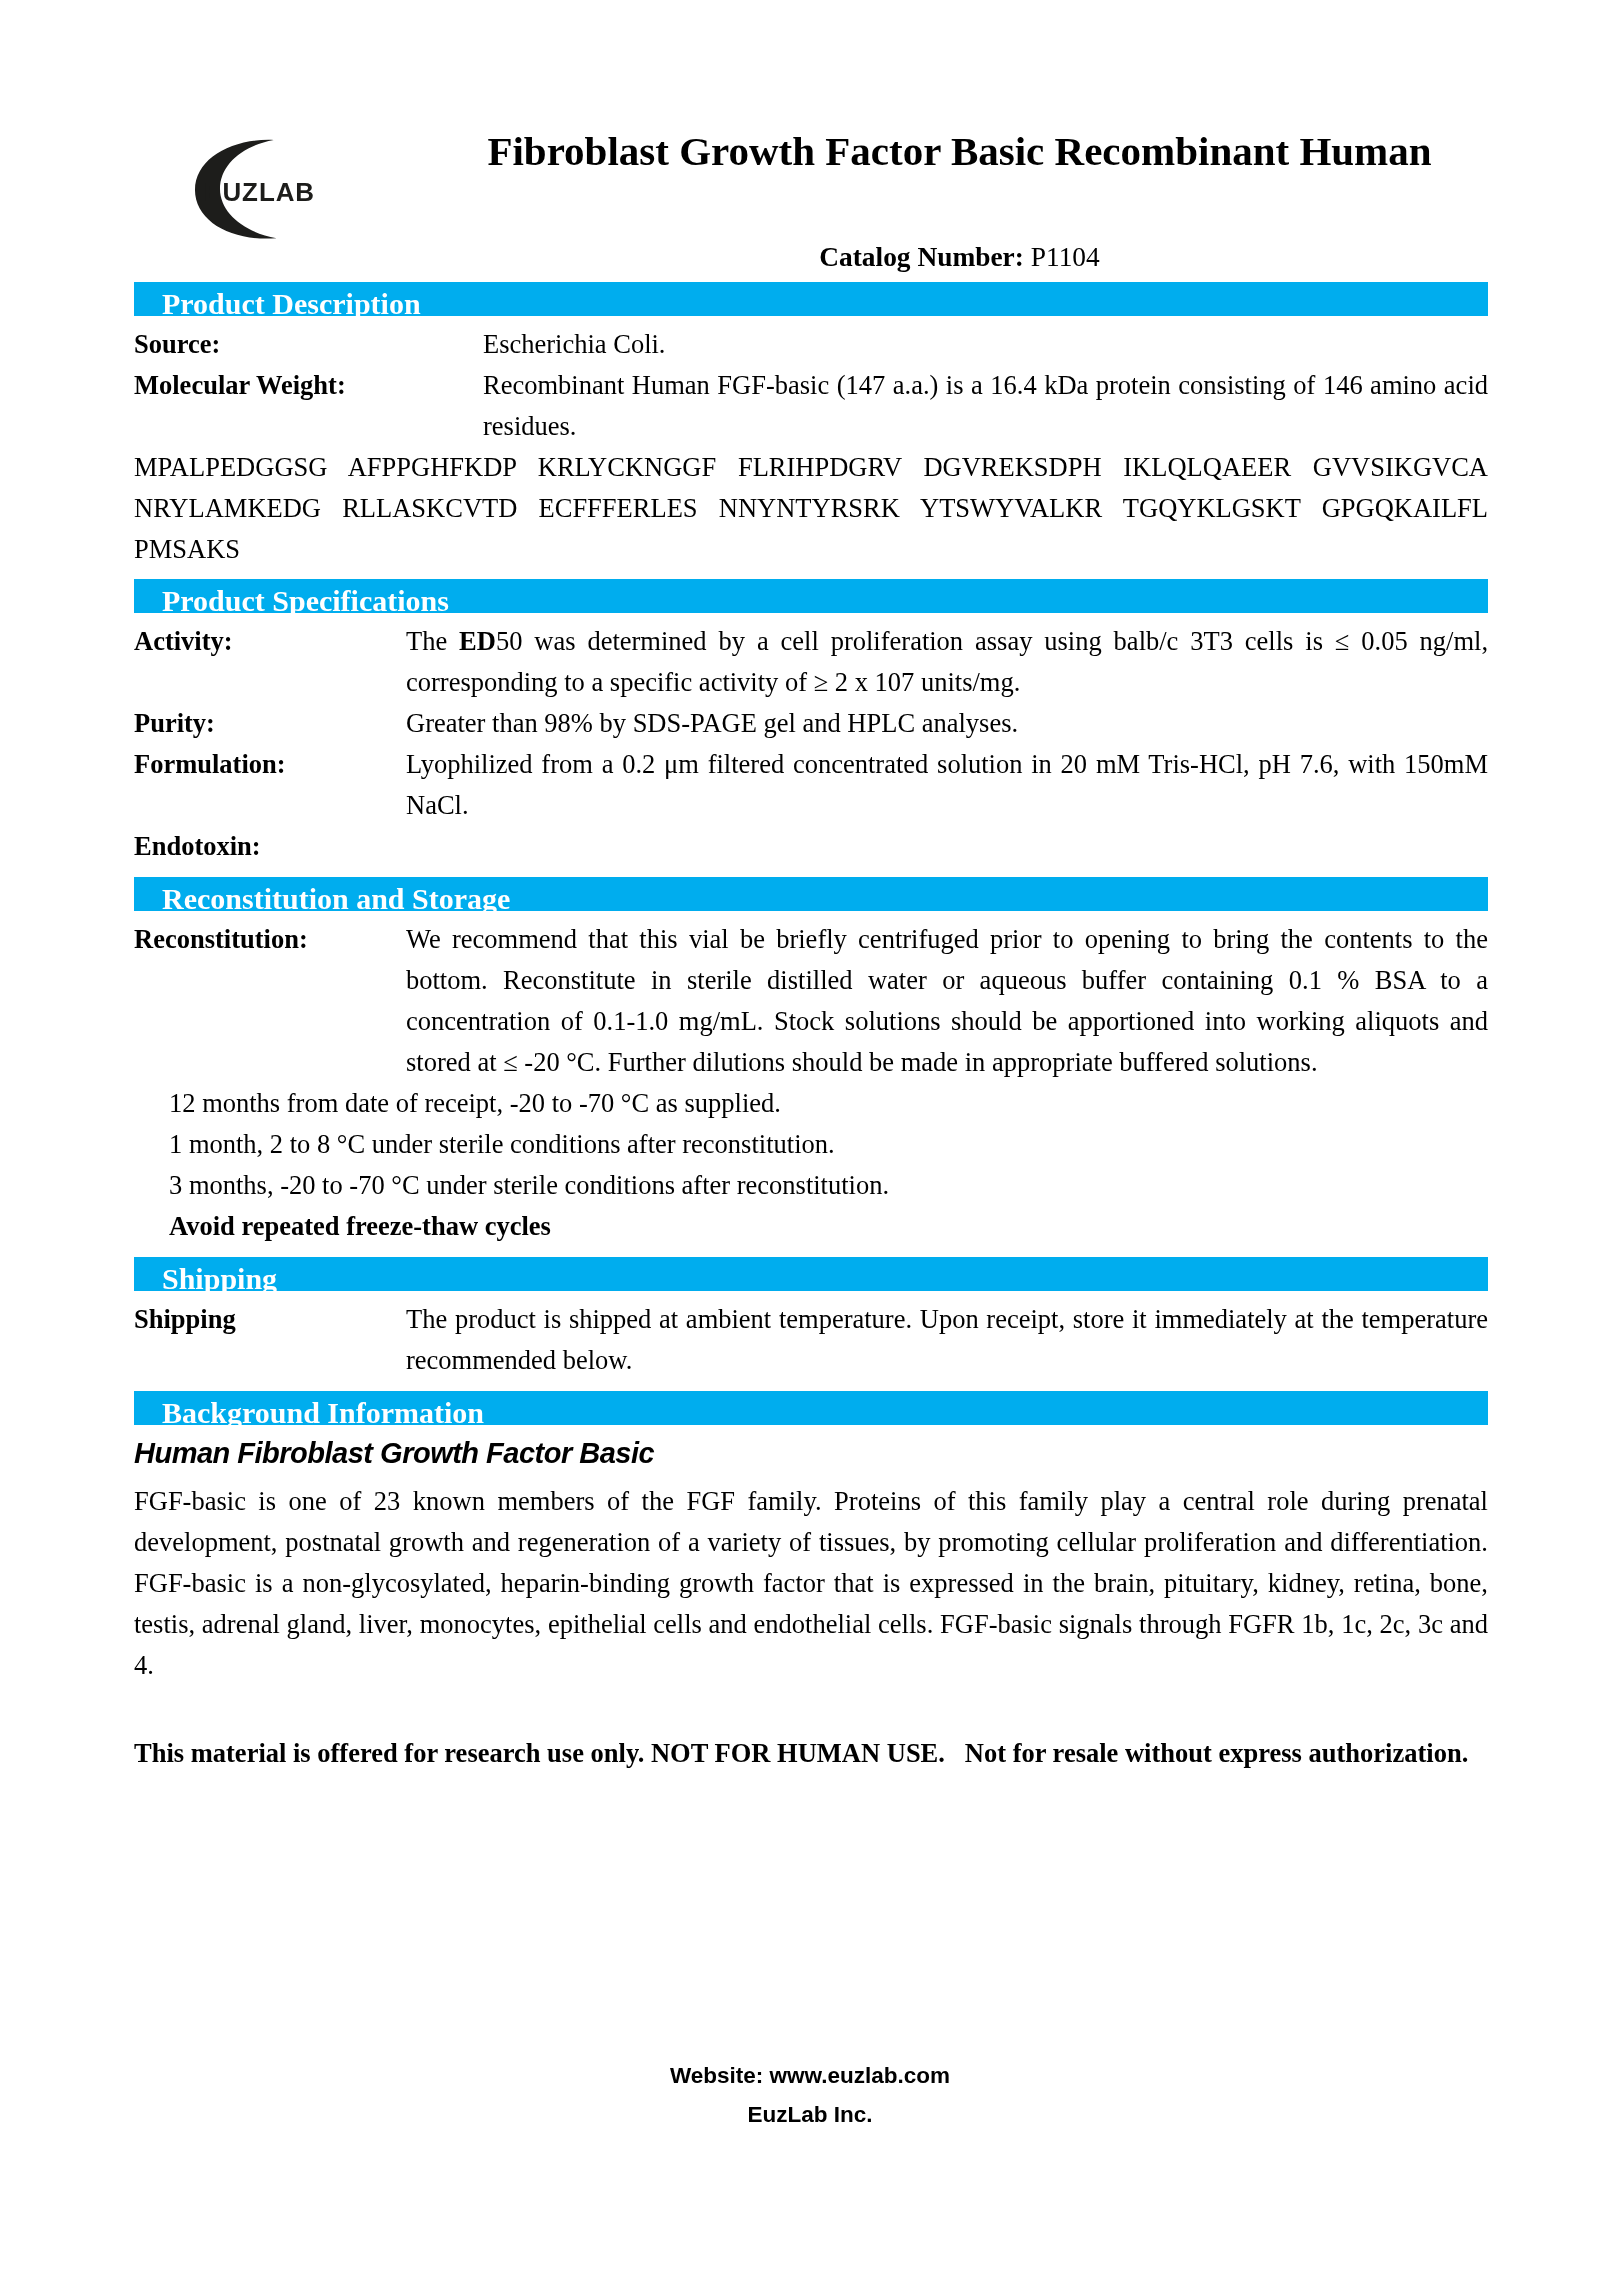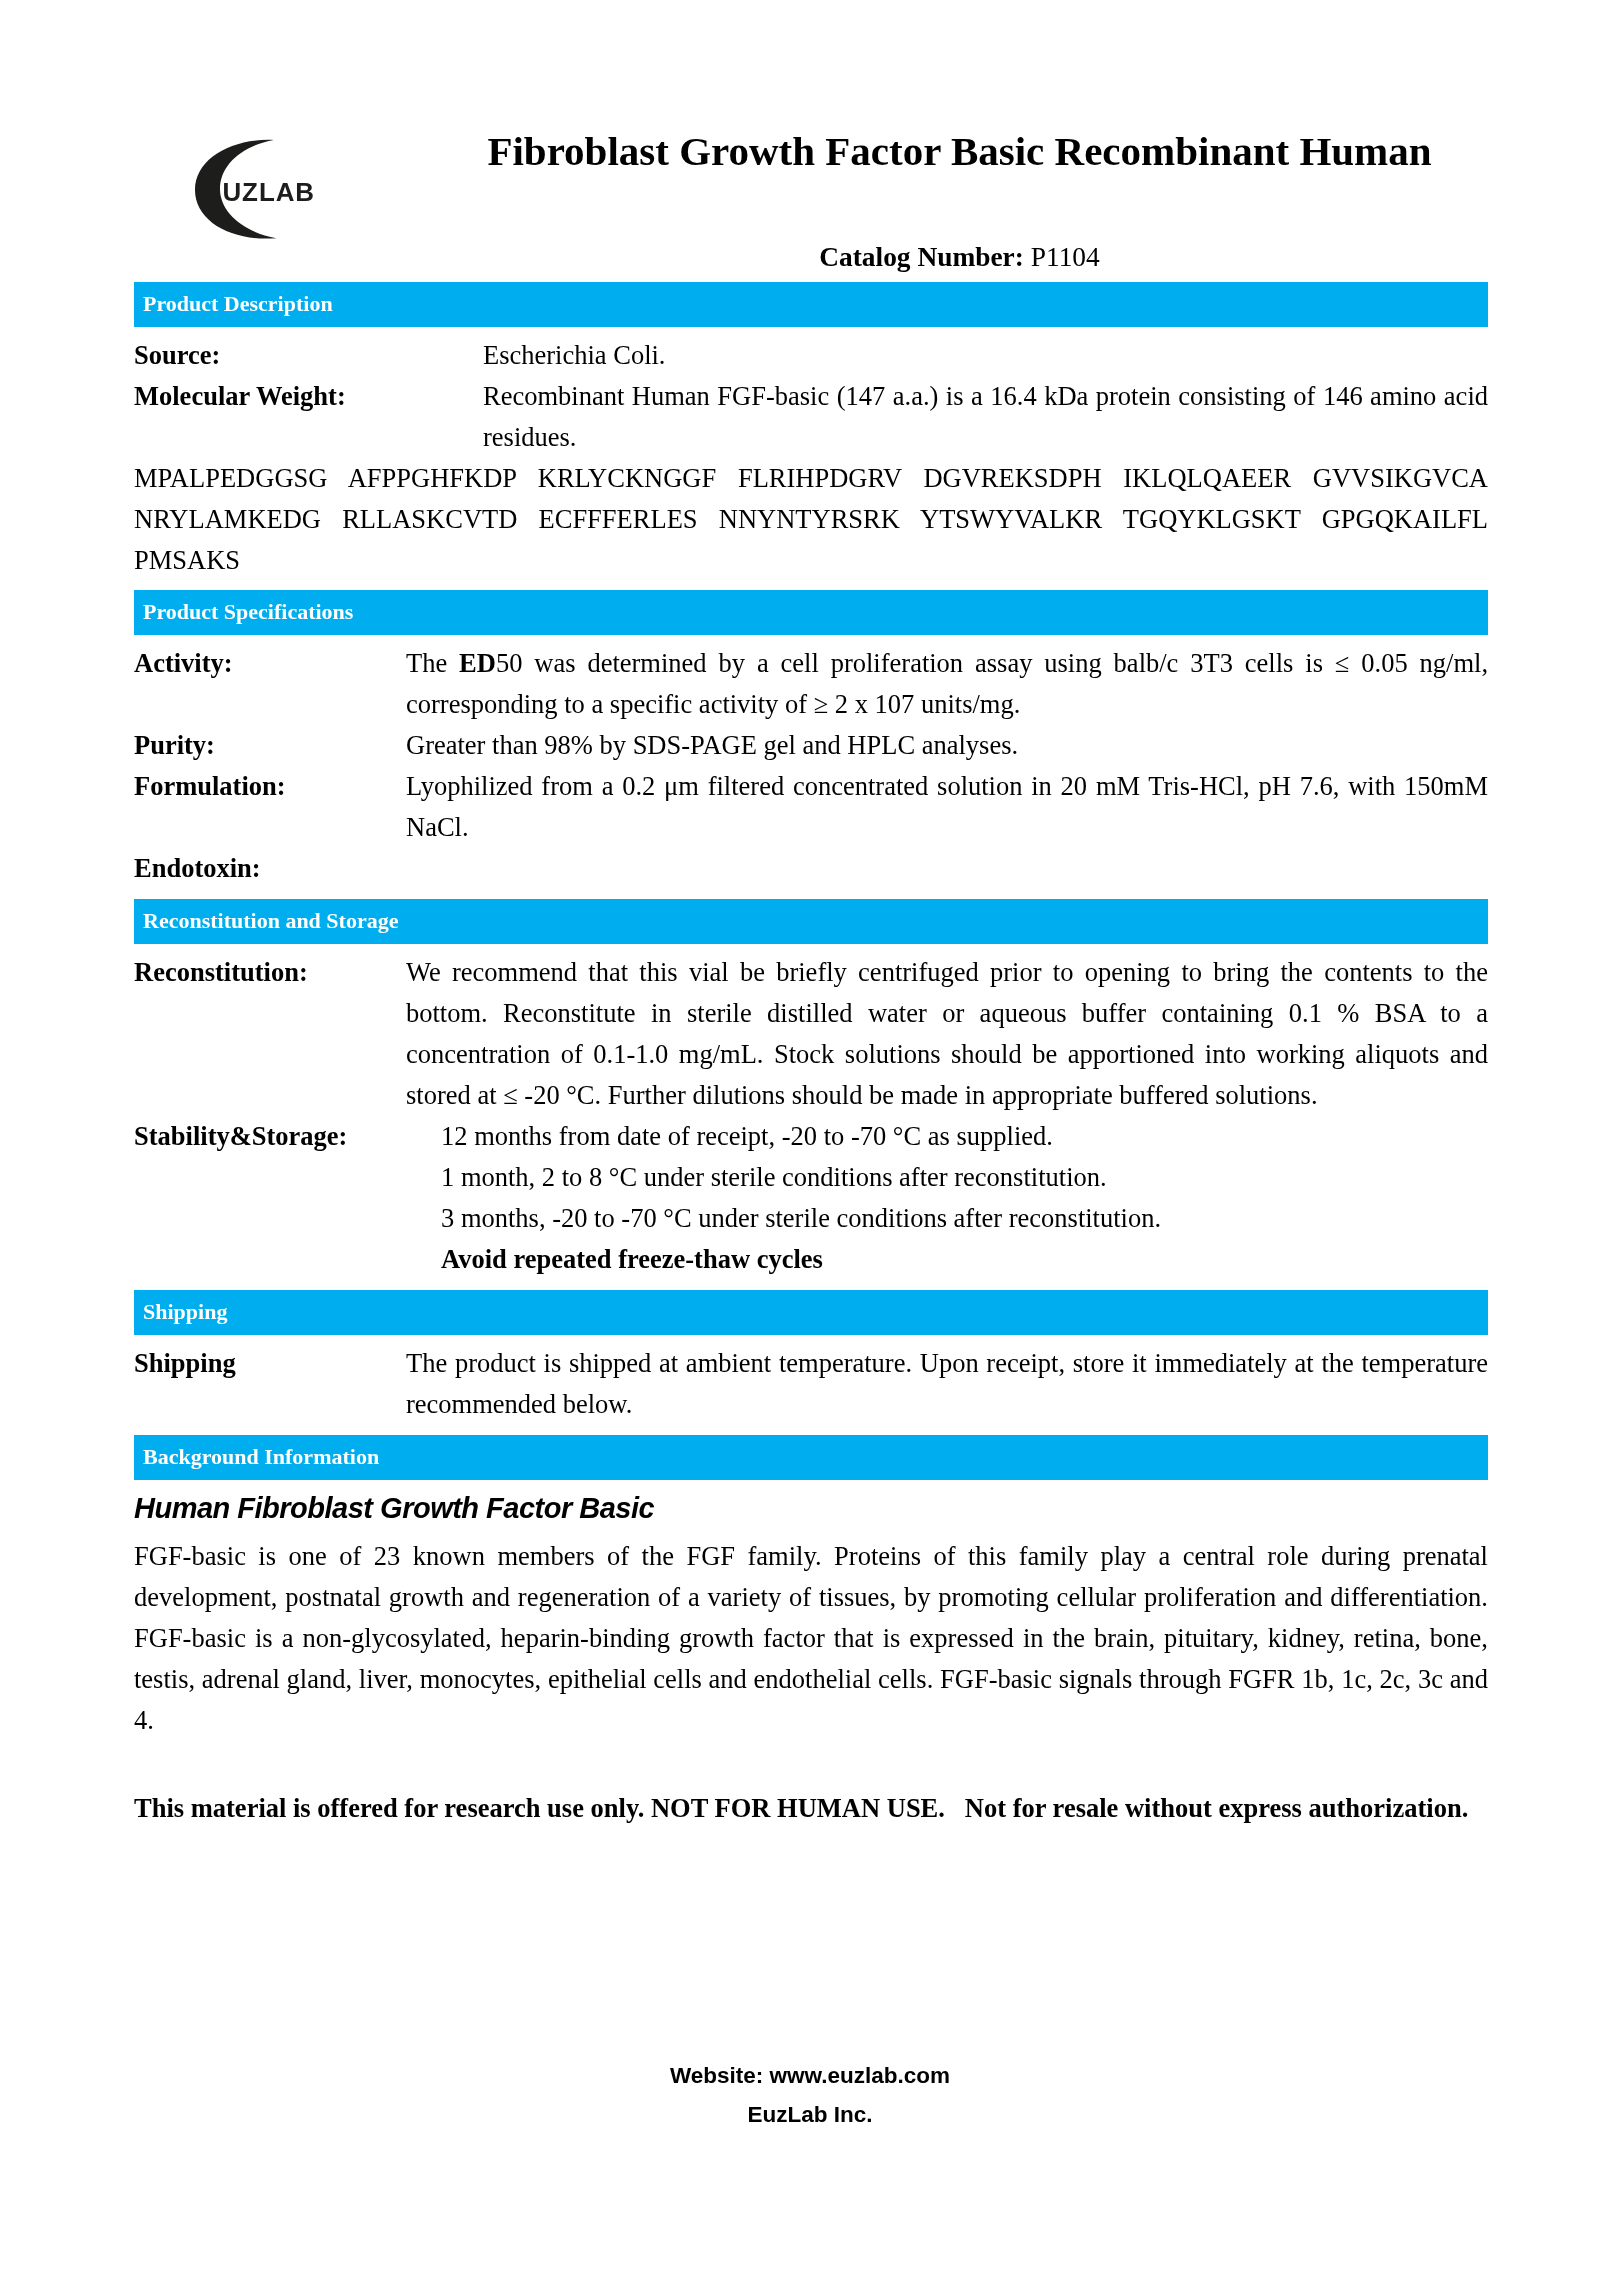--- a/index.html
+++ b/index.html
@@ -24,23 +24,23 @@
     font-family:"Liberation Sans", sans-serif;
     font-weight:bold; font-size:28px; letter-spacing:1px; fill:#1d1d1b;
   }
   .title-block { position:absolute; left:431px; top:127px; width:1057px; text-align:center; }
   .doc-title { font-size:41px; font-weight:bold; line-height:49px; }
   .catalog-line { margin-top:61px; font-size:27.4px; }
   .catalog-label { font-weight:bold; }
 
   
   .section-bar {
-    height:45px; background:#00ADEE; color:#ffffff;
-    font-weight:bold; font-size:22px; line-height:44px;
-    padding-left:9px; margin:7.8px 0 5.9px 0;
+    height:34px; background:#00ADEE; color:#ffffff;
+    font-weight:bold; font-size:30px; line-height:44px;
+    padding-left:28px; margin:7.8px 0 5.9px 0;
   }
 
   
   .rows { padding:2px 0; }
   .row { display:flex; }
   .row .label { font-weight:bold; flex-shrink:0; }
   .w-desc { width:349px; }
   .w-spec { width:272px; }
   .row .value { flex:1; text-align:justify; }
   .row .value.no-justify { text-align:left; }
@@ -122,21 +122,20 @@
       </div>
     </div>
 
     <div class="section-bar">Reconstitution and Storage</div>
     <div class="rows">
       <div class="row">
         <div class="label w-spec">Reconstitution:</div>
         <div class="value">We recommend that this vial be briefly centrifuged prior to opening to bring the contents to the bottom. Reconstitute in sterile distilled water or aqueous buffer containing 0.1 % BSA to a concentration of 0.1-1.0 mg/mL. Stock solutions should be apportioned into working aliquots and stored at ≤ -20 °C. Further dilutions should be made in appropriate buffered solutions.</div>
       </div>
       <div class="row">
-        <div class="label w-spec">Stability&amp;Storage:</div>
         <div class="value no-justify">
           <div class="stab-line">12 months from date of receipt, -20 to -70 °C as supplied.</div>
           <div class="stab-line">1 month, 2 to 8 °C under sterile conditions after reconstitution.</div>
           <div class="stab-line">3 months, -20 to -70 °C under sterile conditions after reconstitution.</div>
           <div class="stab-line warn">Avoid repeated freeze-thaw cycles</div>
         </div>
       </div>
     </div>
 
     <div class="section-bar">Shipping</div>

